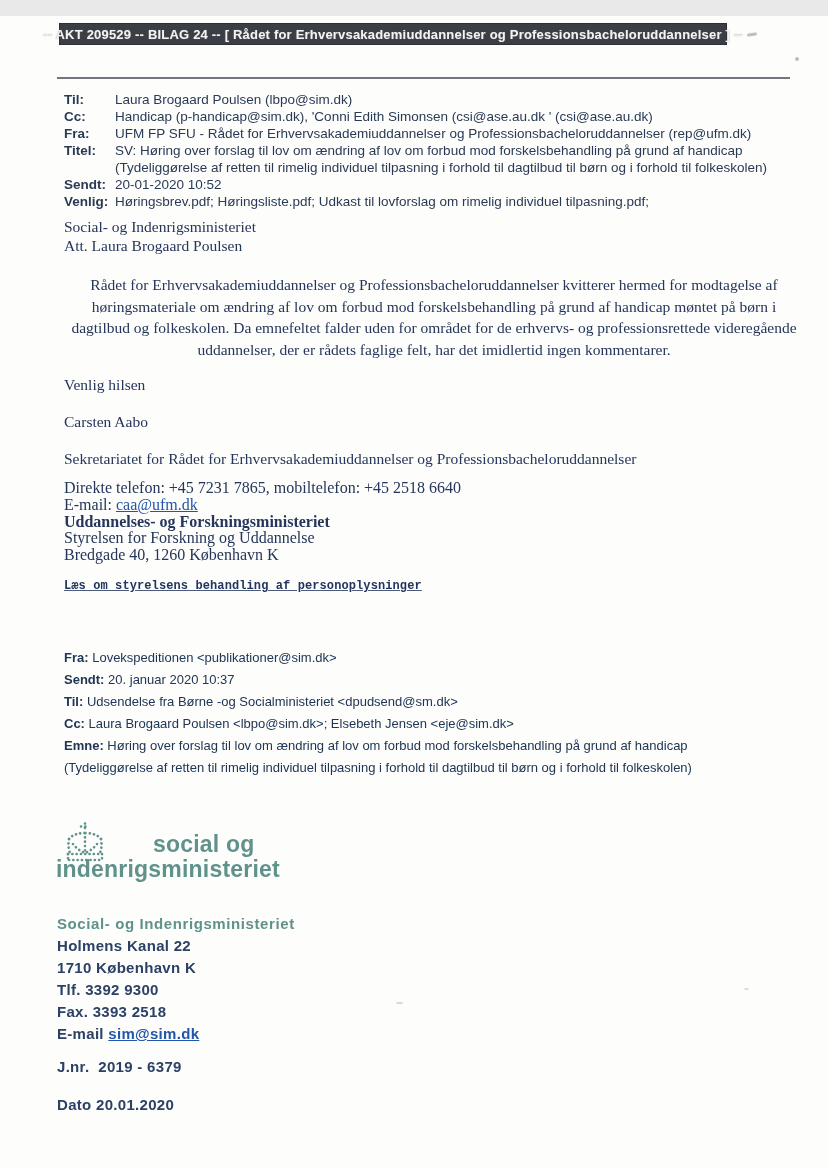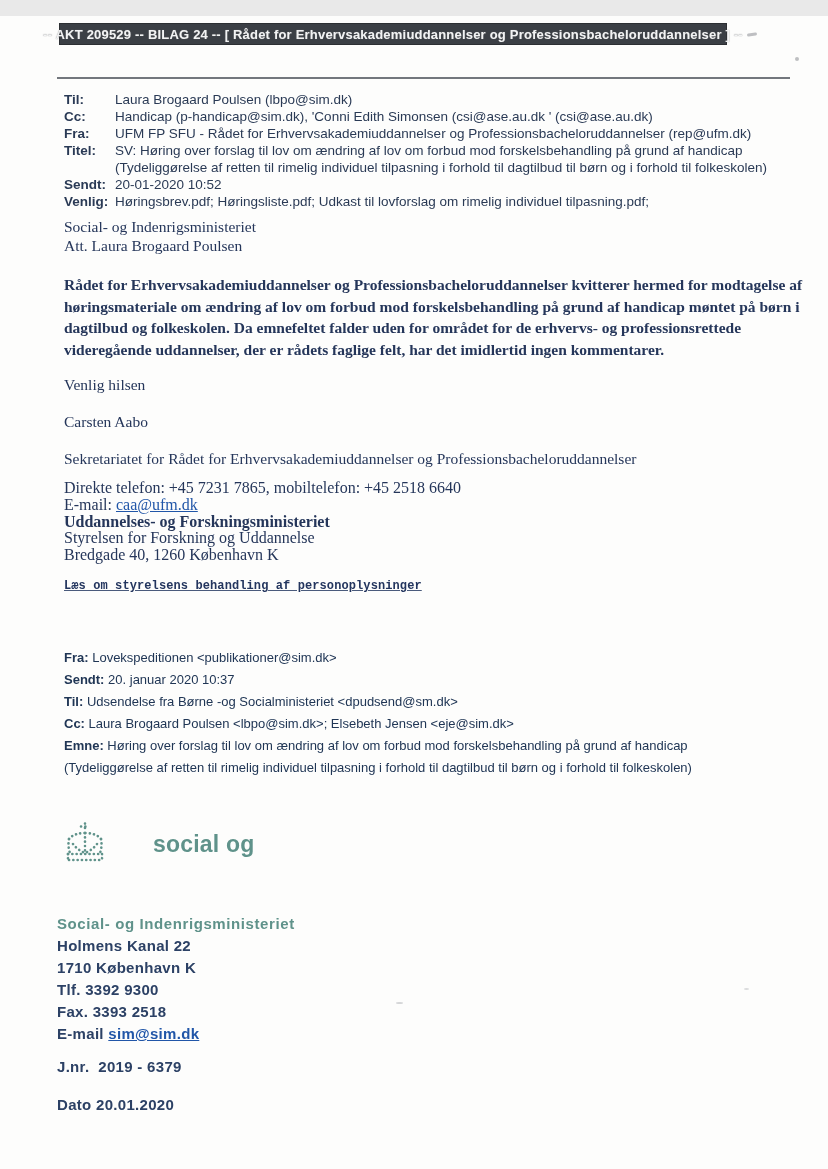--- a/index.html
+++ b/index.html
@@ -28,21 +28,21 @@
   .mail-head {
     position:absolute; left:64px; top:75px; width:726px;
     font-size:13.5px; line-height:17px; color:#2a3a55;
   }
   .mail-head .row { display:flex; }
   .mail-head .lbl { width:51px; font-weight:bold; flex:0 0 51px; }
   .mail-head .val { flex:1; }
   
   .serif { font-family:"Liberation Serif", serif; color:#25365a; }
   .recipient { position:absolute; left:64px; top:202px; font-size:15.5px; line-height:18.5px; }
-  .bodypara  { position:absolute; left:64px; top:258px; width:740px; font-size:15.5px; line-height:21.5px; text-align:left;font-weight:bold; }
+  .bodypara  { position:absolute; left:64px; top:258px; width:740px; font-size:15.5px; line-height:21.5px; text-align:center; }
   .closing   { position:absolute; left:64px; top:360px; font-size:15.5px; }
   .signer    { position:absolute; left:64px; top:397px; font-size:15.5px;text-align:right; }
   .signer-org{ position:absolute; left:64px; top:434px; font-size:15.5px; }
   .contact   { position:absolute; left:64px; top:464px; font-size:16px; line-height:16.8px; }
   .contact .b{ font-weight:bold; }
   .privacy   { position:absolute; left:64px; top:563px; font-size:12px; font-weight:bold; letter-spacing:0.1px;font-family:Liberation Mono, monospace; }
   a.lnk, .lnk {
     color:#2156a8; text-decoration:underline; cursor:pointer;
     font-family:inherit;
   }
@@ -176,20 +176,21 @@
       <path d="M41 17 C42 22 41.5 27 40 31"></path>
       <path d="M13 22 C16 26 20 29 25 31"></path>
       <path d="M37 22 C34 26 30 29 25 31"></path>
       <path d="M8 32 L42 32"></path>
       <path d="M9 38 L41 38"></path>
       <path d="M8 32 C7.5 35 7.5 36 9 38"></path>
       <path d="M42 32 C42.5 35 42.5 36 41 38"></path>
     </svg>
   </div>
   <div class="logo-l1">social og</div>
+  <div class="logo-l2">indenrigsministeriet</div>
 
   <div class="footer">
     <div class="org">Social- og Indenrigsministeriet</div>
     <div>Holmens Kanal 22</div>
     <div>1710 København K</div>
     <div>Tlf. 3392 9300</div>
     <div>Fax. 3393 2518</div>
     <div>
       <span>E-mail </span><a class="lnk">sim@sim.dk</a>
     </div>

